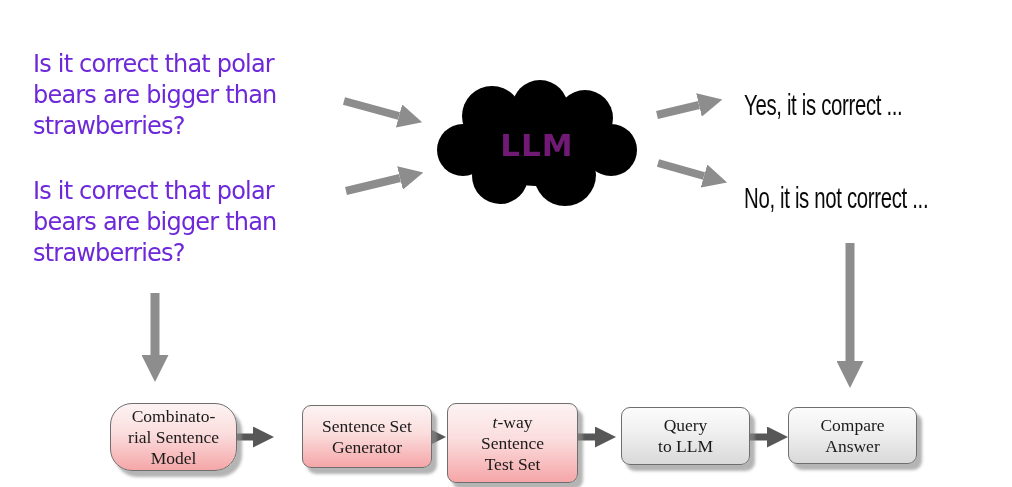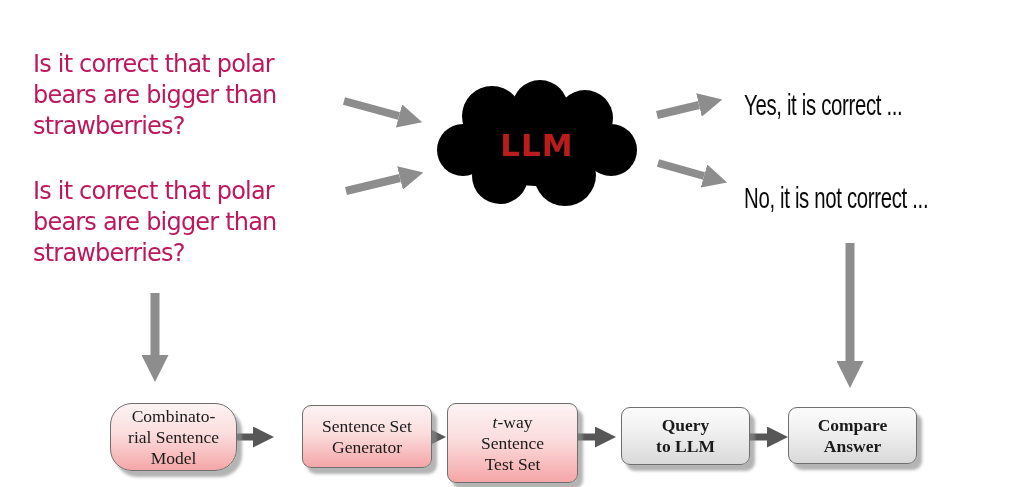--- a/index.html
+++ b/index.html
@@ -14,21 +14,21 @@
   }
   
   .question {
     position: absolute;
     left: 33px;
     width: 330px;
     font-family: "DejaVu Sans", sans-serif;
     font-size: 24px;
     line-height: 31px;
     letter-spacing: -0.8px;
-    color: #be185d;
+    color: #6d28d9;
     white-space: pre-line;
   }
   #question-1 { top: 49px; }
   #question-2 { top: 176px; }
 
   
   #arrow-layer {
     position: absolute;
     left: 0; top: 0;
     width: 1012px; height: 487px;
@@ -40,21 +40,21 @@
     position: absolute;
     left: 434px; top: 78px;
     width: 206px; height: 132px;
     z-index: 2;
   }
   #cloud-label {
     position: absolute;
     left: 434px; top: 127px;
     width: 206px;
     text-align: center;
-    color: #b91c1c;
+    color: #701a75;
     font-family: "DejaVu Sans", sans-serif;
     font-weight: bold;
     font-size: 31px;
     letter-spacing: 1px;
     z-index: 3;
   }
 
   
   .answer {
     position: absolute;
@@ -81,21 +81,21 @@
     justify-content: center;
     text-align: center;
     font-family: "Liberation Serif", "DejaVu Serif", serif;
     font-size: 17.5px;
     line-height: 21px;
     color: #1a1a1a;
     white-space: pre-line;
     z-index: 4;
   }
   .pbox.pink { background: linear-gradient(to bottom, #fdf3f3 0%, #fbdddd 45%, #f5a6a8 100%); }
-  .pbox.gray { background: linear-gradient(to bottom, #fcfcfc 0%, #efefef 45%, #d9d9d9 100%); font-weight: bold; }
+  .pbox.gray { background: linear-gradient(to bottom, #fcfcfc 0%, #efefef 45%, #d9d9d9 100%); }
 
   #pbox-0 { left: 110px; top: 403px; width: 127px; height: 68px; border-radius: 22px; }
   #pbox-1 { left: 278px; top: 405px; width: 130px; height: 63px; margin-left: 24px; }
   #pbox-2 { left: 447px; top: 403px; width: 131px; height: 80px; }
   #pbox-3 { left: 621px; top: 407px; width: 129px; height: 58px; }
   #pbox-4 { left: 788px; top: 407px; width: 129px; height: 57px; }
 
   
   .em-first .label-text::first-letter { font-style: italic; }
   .label-text { display: block; white-space: pre-line; }

